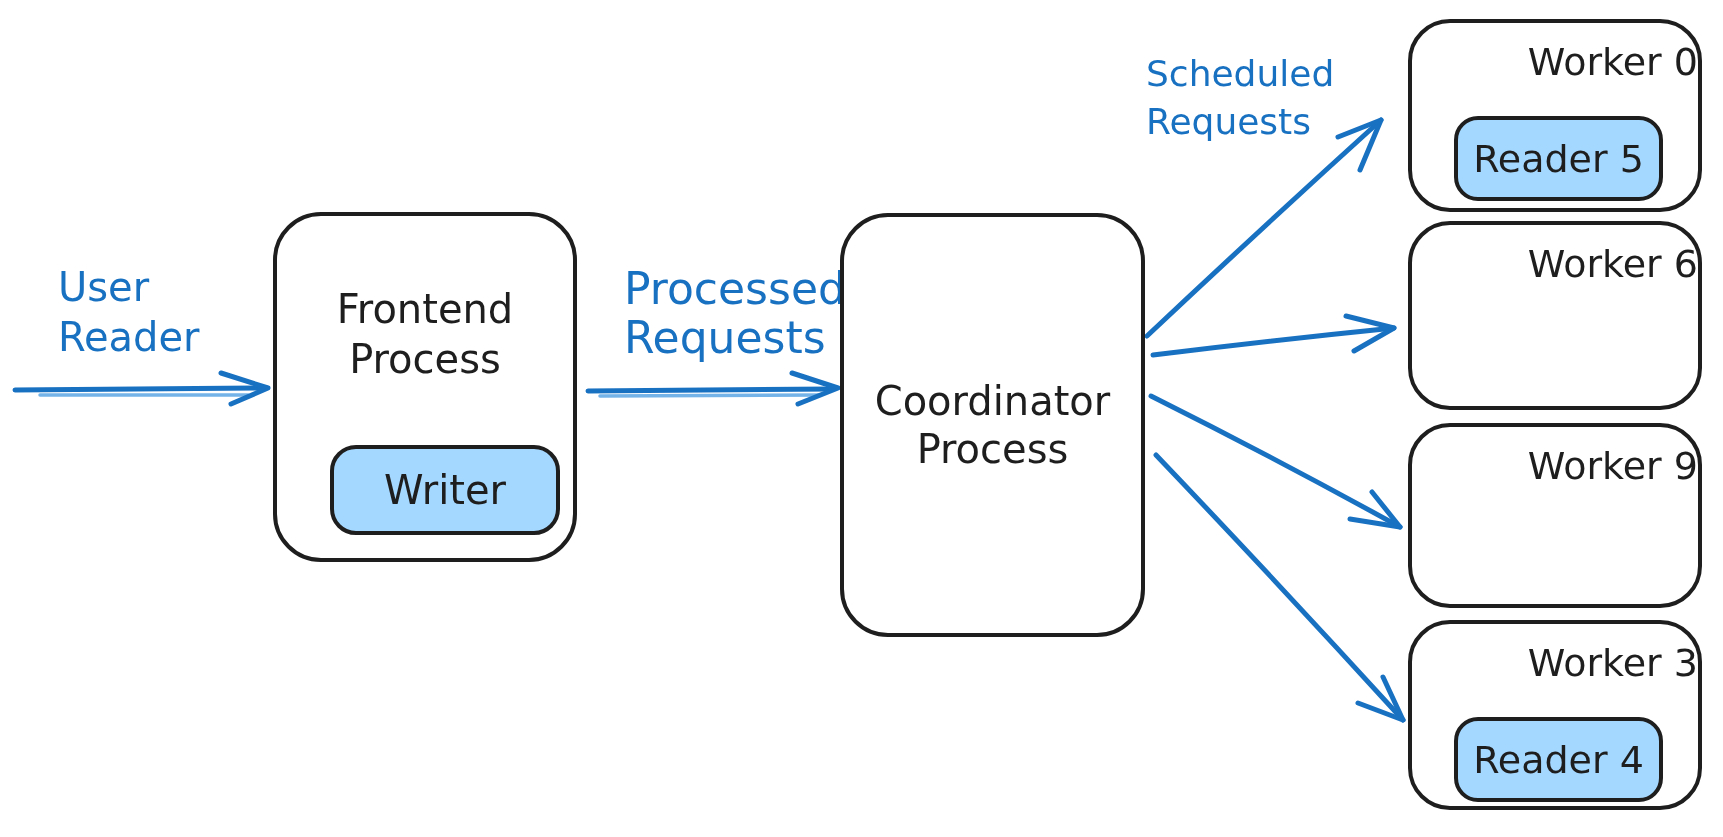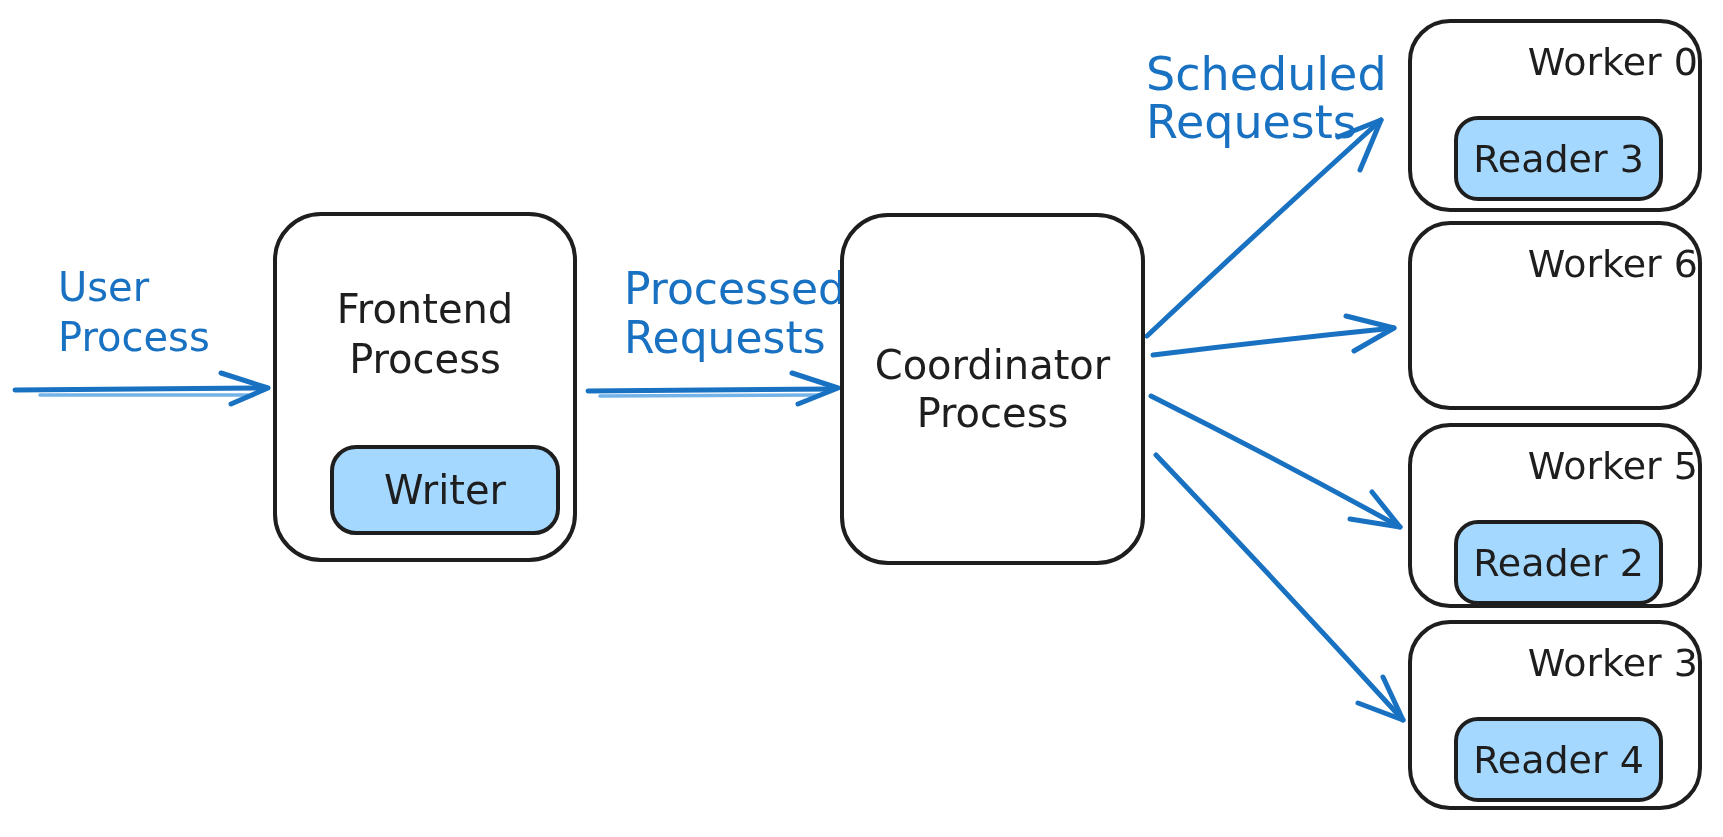--- a/index.html
+++ b/index.html
@@ -67,21 +67,21 @@
   .writer-box{left:53px;top:229px;width:230px;height:90px;font-size:40px;border-radius:26px;}
   .reader-box{left:42px;top:93px;width:209px;height:85px;}
   .flow-label{
     position:absolute;
     color:var(--accent);
     font-weight:500;
     white-space:pre-line;
   }
   .lbl-user{left:58px;top:262px;font-size:40px;line-height:50px;}
   .lbl-processed{left:624px;top:264px;font-size:44px;line-height:49px;}
-  .lbl-scheduled{left:1146px;top:50px;font-size:46px;line-height:48px;}
+  .lbl-scheduled{left:1146px;top:50px;font-size:36px;line-height:48px;}
   
   .w0{left:1408px;top:19px;width:294px;height:193px;}
   .w1{left:1408px;top:221px;width:294px;height:189px;}
   .w2{left:1408px;top:423px;width:294px;height:185px;}
   .w3{left:1408px;top:620px;width:294px;height:190px;}
 </style>
 </head>
 <body>
 
 <div class="canvas">
@@ -103,55 +103,52 @@
     <path d="M1346 316 L1394 328 L1354 351"></path>
 
     <path d="M1151 396 Q1275 458 1400 527"></path>
     <path d="M1372 492 L1400 527 L1350 519"></path>
 
     <path d="M1156 455 Q1280 585 1403 720"></path>
     <path d="M1383 677 L1403 720 L1358 703"></path>
   </svg>
 
   <div class="flow-label lbl-user">User
-Process</div>
+Reader</div>
   <div class="flow-label lbl-processed">Processed
 Requests</div>
   <div class="flow-label lbl-scheduled">Scheduled
 Requests</div>
 
   <div class="box" style="left:273px;top:212px;width:304px;height:350px;">
     <div class="node-title" style="top:68px;">Frontend
 Process</div>
     <div class="sub-box writer-box">
       <span>Writer</span>
     </div>
   </div>
 
-  <div class="box" style="left:840px;top:213px;width:305px;height:352px;">
+  <div class="box" style="left:840px;top:213px;width:305px;height:424px;">
     <div class="coordinator-inner">Coordinator
 Process</div>
   </div>
 
   <div class="box worker-box w0">
     <div class="worker-title">Worker 0</div>
     <div class="sub-box reader-box">
-      <span>Reader 3</span>
+      <span>Reader 5</span>
     </div>
   </div>
 
   <div class="box worker-box w1">
     <div class="worker-title">Worker 6</div>
   </div>
 
   <div class="box worker-box w2">
-    <div class="worker-title">Worker 5</div>
-    <div class="sub-box reader-box">
-      <span>Reader 2</span>
-    </div>
+    <div class="worker-title">Worker 9</div>
   </div>
 
   <div class="box worker-box w3">
     <div class="worker-title">Worker 3</div>
     <div class="sub-box reader-box">
       <span>Reader 4</span>
     </div>
   </div>
 
 </div>

